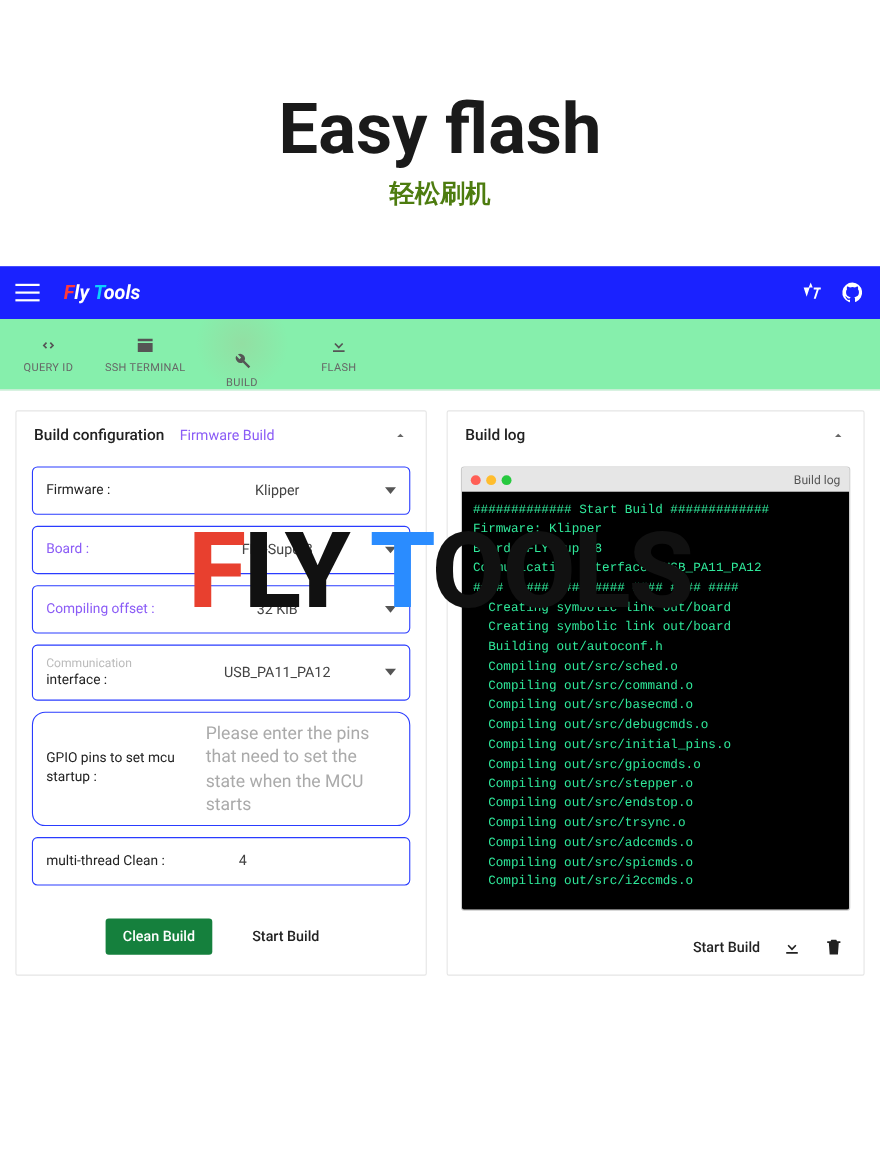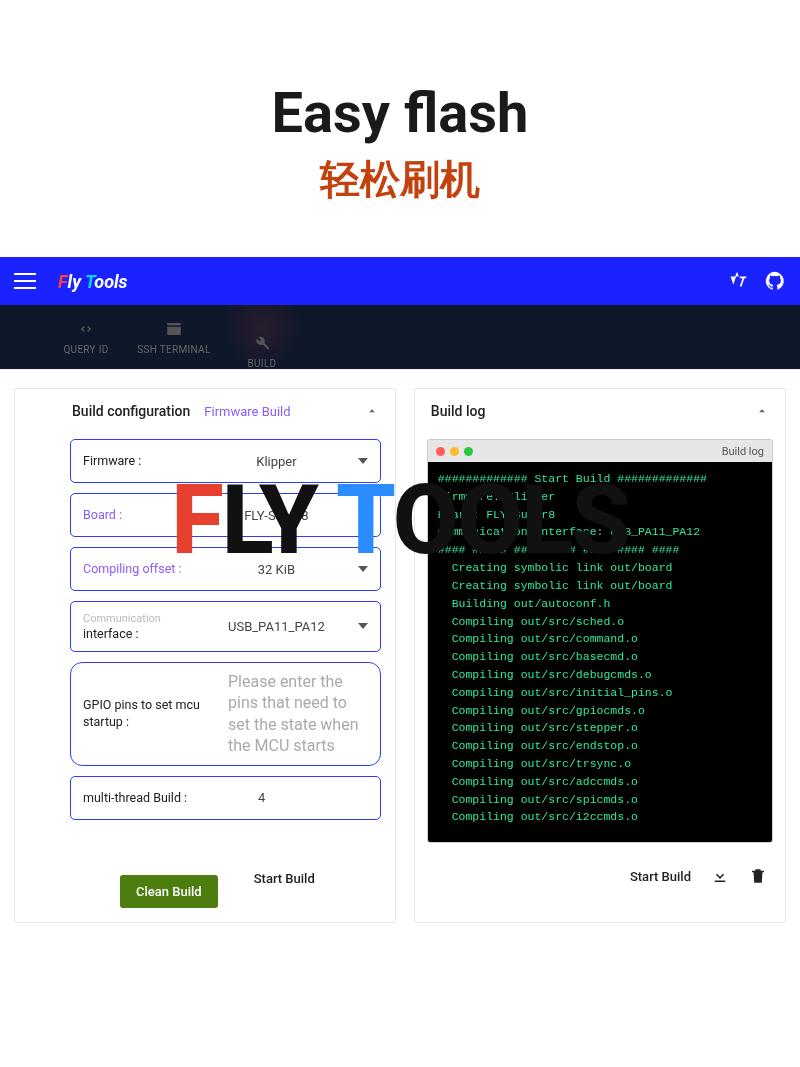--- a/index.html
+++ b/index.html
@@ -1,61 +1,61 @@
 <!DOCTYPE html>
 <html><head>
 <meta charset="utf-8">
 <style>
 * { margin: 0; padding: 0; box-sizing: border-box; font-family: -apple-system, BlinkMacSystemFont, "Segoe UI", Roboto, Arial, sans-serif; }
 body { background: #ffffff; width: 800px; height: 1067px; overflow: hidden; position: relative; }
 
 .hero { text-align: center; padding: 80px 20px 50px; }
-.hero-title { font-size: 56px; font-weight: 700; color: #1a1a1a; }
-.hero-sub { font-size: 40px; font-weight: 600; color: #c2410c; margin-top: 6px; }
+.hero-title { font-size: 64px; font-weight: 700; color: #1a1a1a; }
+.hero-sub { font-size: 23px; font-weight: 600; color: #4d7c0f; margin-top: 6px; }
 
 .appbar { background: #1a22ff; height: 48px; display: flex; align-items: center; padding: 0 14px; color: #fff; }
 .menu-icon { width: 22px; height: 22px; display: flex; flex-direction: column; justify-content: space-between; padding: 3px 0; cursor: pointer; }
 .menu-icon span { height: 2px; background: #fff; }
 .brand { margin-left: 22px; font-weight: 700; font-style: italic; font-size: 18px; }
 .brand .f { color: #ff3a3a; }
 .brand .ly { color: #fff; }
 .brand .t { color: #0bd0ff; }
 .brand .ools { color: #fff; }
 .appbar-right { margin-left: auto; display: flex; gap: 16px; align-items: center; }
 .icon-btn { width: 22px; height: 22px; fill: #fff; cursor: pointer; }
 
-.tabs { display: flex; background: #0f172a; border-bottom: 1px solid #eee; padding-left: 42px; }
+.tabs { display: flex; background: #86efac; border-bottom: 1px solid #eee; }
 .tab { display: flex; flex-direction: column; align-items: center; justify-content: center; width: 88px; height: 64px; font-size: 10px; color: #666; letter-spacing: 0.3px; cursor: pointer; position: relative; }
 .tab svg { width: 18px; height: 18px; margin-bottom: 6px; fill: #555; }
 .tab.active { background: radial-gradient(circle at 50% 35%, rgba(255,80,80,0.10), transparent 70%); justify-content: flex-end; }
 .tab.active::after { content: ""; position: absolute; bottom: 0; left: 20%; right: 20%; height: 2px; background: transparent; }
 
 .content { display: flex; gap: 18px; padding: 18px 14px; }
 
 .panel { background: #fff; border: 1px solid #e5e5e5; border-radius: 2px; }
-.panel-left { flex: 0 0 374px; padding-left: 41px; }
+.panel-left { flex: 0 0 374px; }
 .panel-right { flex: 1; }
 
 .panel-header { display: flex; align-items: center; padding: 14px 16px 10px; }
 .panel-title { font-size: 14px; color: #222; font-weight: 500; }
 .panel-sub { font-size: 13px; color: #8b5cf6; margin-left: 14px; }
 .chev { margin-left: auto; width: 14px; height: 14px; fill: #666; }
 
 .form-body { padding: 10px 14px 14px; }
 .field { border: 1.5px solid #2a3cff; border-radius: 5px; padding: 8px 12px; margin-bottom: 10px; display: flex; align-items: center; min-height: 44px; position: relative; gap: 25px; }
 .field-label { font-size: 12.5px; color: #222; flex: 0 0 120px; line-height: 1.3; }
 .field-value { font-size: 13px; color: #444; flex: 1; text-align: center; }
 .field-placeholder { font-size: 16px; color: #aaa; flex: 1; line-height: 1.35; }
 .field .dd { width: 0; height: 0; border-left: 5px solid transparent; border-right: 5px solid transparent; border-top: 6px solid #555; margin-left: 8px; }
 .field.tall { min-height: 80px; border-radius: 12px; }
 .field.faded .field-label { color: #8b5cf6; }
 
 .actions { display: flex; justify-content: center; gap: 20px; padding: 6px 0 14px; }
 .btn { border: none; padding: 9px 16px; font-size: 13px; border-radius: 3px; cursor: pointer; font-weight: 500; }
-.btn-danger { background: #4d7c0f; color: #fff; margin-top: 25px; }
+.btn-danger { background: #15803d; color: #fff; }
 .btn-plain { background: transparent; color: #222; }
 
 .term-wrap { padding: 10px 12px 12px; }
 .term-win { border: 1px solid #ccc; border-radius: 3px; overflow: hidden; }
 .term-bar { background: #e6e6e6; height: 22px; display: flex; align-items: center; padding: 0 8px; }
 .dot { width: 9px; height: 9px; border-radius: 50%; margin-right: 5px; }
 .dot.r { background: #ff5f56; } .dot.y { background: #ffbd2e; } .dot.g { background: #27c93f; }
 .term-bar-title { margin-left: auto; font-size: 11px; color: #555; }
 .term-body { background: #000; color: #2fe89a; font-family: "Courier New", monospace; font-size: 11.5px; line-height: 1.55; padding: 8px 10px; height: 380px; overflow: hidden; white-space: pre; }
 
@@ -108,20 +108,26 @@
         <path d="M3 4h18v3H3V4zm0 5h18v11H3V9zm3 3l3 2-3 2v-4z"></path>
       </svg>
     <span>SSH TERMINAL</span>
   </div>
   <div class="tab active">
     <svg viewBox="0 0 24 24">
         <path d="M22 19l-7-7a6 6 0 00-8-8l4 4-2 2-4-4a6 6 0 008 8l7 7 2-2z"></path>
       </svg>
     <span>BUILD</span>
   </div>
+  <div class="tab">
+    <svg viewBox="0 0 24 24">
+        <path d="M5 20h14v-2H5v2zM12 3v10l4-4 1.4 1.4L12 16 6.6 10.4 8 9l4 4V3h0z"></path>
+      </svg>
+    <span>FLASH</span>
+  </div>
 </div>
 
 <div class="content">
   <div class="panel panel-left">
     <div class="panel-header">
       <span class="panel-title">Build configuration</span>
       <span class="panel-sub">Firmware Build</span>
       <svg class="chev" viewBox="0 0 24 24">
           <path d="M7 14l5-5 5 5z"></path>
         </svg>
@@ -145,21 +151,21 @@
       <div class="field">
         <span class="field-label"><span style="color:#bbb;font-size:11px">Communication</span><br><span>interface :</span></span>
         <span class="field-value">USB_PA11_PA12</span>
         <span class="dd"></span>
       </div>
       <div class="field tall">
         <span class="field-label">GPIO pins to set mcu startup :</span>
         <span class="field-placeholder">Please enter the pins that need to set the state when the MCU starts</span>
       </div>
       <div class="field">
-        <span class="field-label">multi-thread Build :</span>
+        <span class="field-label">multi-thread Clean :</span>
         <span class="field-value" style="text-align:left;padding-left:30px">4</span>
       </div>
     </div>
     <div class="actions">
       <button class="btn btn-danger">Clean Build</button>
       <button class="btn btn-plain">Start Build</button>
     </div>
   </div>
 
   <div class="panel panel-right">

